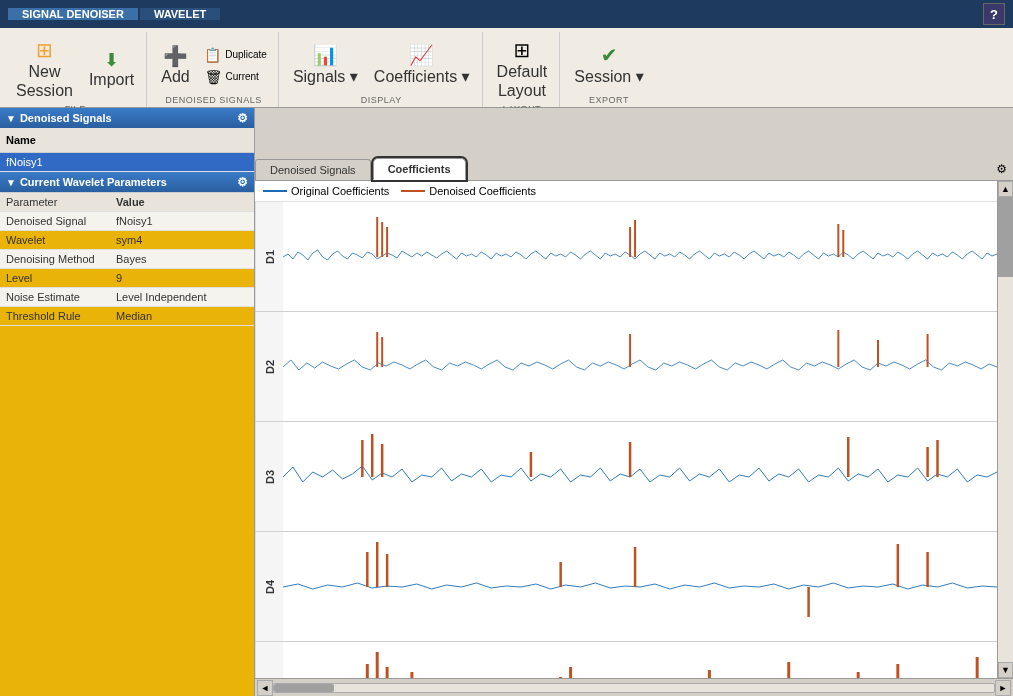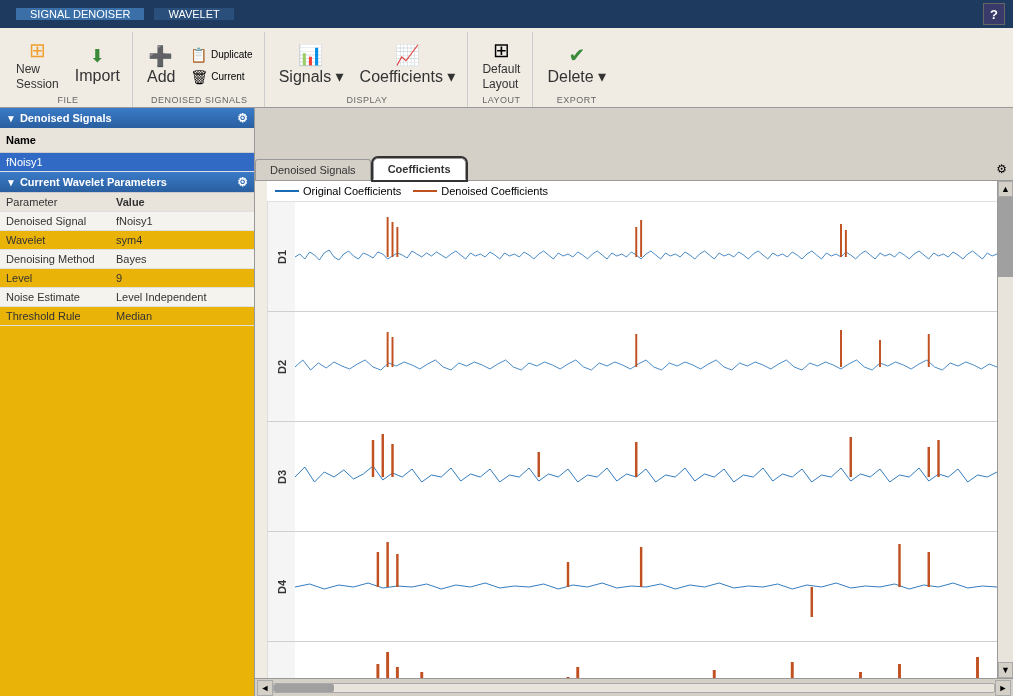--- a/index.html
+++ b/index.html
@@ -5,22 +5,22 @@
     * { box-sizing: border-box; margin: 0; padding: 0; }
     body { font-family: Arial, sans-serif; font-size: 12px; background: #d4d0c8; overflow: hidden; width: 1013px; height: 696px; }
 
     
     .title-bar {
       display: flex; align-items: center; background: #1e3a5f; height: 28px; padding: 0 8px;
       color: white; font-size: 11px; font-weight: bold;
     }
     .title-bar-tabs { display: flex; gap: 2px; }
     .title-tab {
-      background: #2a4f7a; color: white; padding: 0 14px; font-size: 11px; font-weight: normal;
-      cursor: pointer; border: none; border-bottom: none; margin-left: 8px;
+      background: #2a4f7a; color: white; padding: 0 14px; font-size: 11px; font-weight: bold;
+      cursor: pointer; border: none; border-bottom: none;
     }
     .title-tab.active { background: #3a6fa8; }
     .title-help {
       margin-left: auto; background: #3a3a6a; color: white; border: 1px solid #666;
       width: 22px; height: 22px; display: flex; align-items: center; justify-content: center;
       font-weight: bold; font-size: 13px; cursor: pointer;
     }
 
     
     .toolbar {
@@ -37,21 +37,21 @@
       margin-top: auto; padding-bottom: 2px;
     }
     .toolbar-buttons { display: flex; gap: 4px; align-items: center; flex: 1; padding-top: 4px; }
     .tb-btn {
       display: flex; flex-direction: column; align-items: center; cursor: pointer;
       padding: 3px 5px; border: 1px solid transparent; border-radius: 2px; min-width: 40px;
       background: transparent;
     }
     .tb-btn-icon { font-size: 20px; line-height: 1; }
     .tb-btn-label { font-size: 16px; color: #333; text-align: center; margin-top: 2px; }
-    .tb-btn-label-multi { font-size: 12px; color: #333; margin-top: 2px; line-height: 1.2; }
+    .tb-btn-label-multi { font-size: 16px; color: #333; text-align: center; margin-top: 2px; line-height: 1.2; }
 
     
     .main-area { display: flex; height: calc(696px - 28px - 80px - 0px); }
 
     
     .left-panel { width: 255px; display: flex; flex-direction: column; border-right: 1px solid #999; background: #f0ece4; }
 
     .panel-header {
       background: linear-gradient(to bottom, #3a7bc8, #2a5fa0); color: white;
       display: flex; align-items: center; padding: 3px 6px; font-size: 11px; font-weight: bold;
@@ -98,21 +98,21 @@
     }
     .tab.active {
       background: white; font-weight: bold; border-bottom: 1px solid white;
       position: relative; z-index: 2; border-radius: 5px 5px 0 0;
       box-shadow: 0 0 0 2px #333;
       margin-top: 48px;
     }
     .tab-gear { margin-left: auto; padding: 4px 6px; cursor: pointer; font-size: 12px; }
 
     
-    .chart-area { flex: 1; background: #0ea5e9; overflow-y: auto; overflow-x: hidden; position: relative; margin-left: 12px; }
+    .chart-area { flex: 1; background: #0ea5e9; overflow-y: auto; overflow-x: hidden; position: relative; }
     .chart-legend {
       display: flex; align-items: center; padding: 4px 8px; font-size: 11px; gap: 12px;
       border-bottom: 1px solid #e0e0e0; background: white;
     }
     .legend-item { display: flex; align-items: center; gap: 4px; }
     .legend-line { width: 24px; height: 2px; }
     .legend-line.blue { background: #1a6bb5; }
     .legend-line.orange { background: #c05020; }
 
     .chart-container { padding: 0; }
@@ -222,21 +222,21 @@
         <div class="tb-btn-label-multi">Default<br>Layout</div>
       </div>
     </div>
     <div class="toolbar-group-label">LAYOUT</div>
   </div>
 
   <div class="toolbar-group">
     <div class="toolbar-buttons">
       <div class="tb-btn">
         <div class="tb-btn-icon" style="font-size:20px; color:#3a8a3a;">✔</div>
-        <div class="tb-btn-label">Delete ▾</div>
+        <div class="tb-btn-label">Session ▾</div>
       </div>
     </div>
     <div class="toolbar-group-label">EXPORT</div>
   </div>
 </div>
 
 <div class="main-area">
 
   <div class="left-panel">
 

